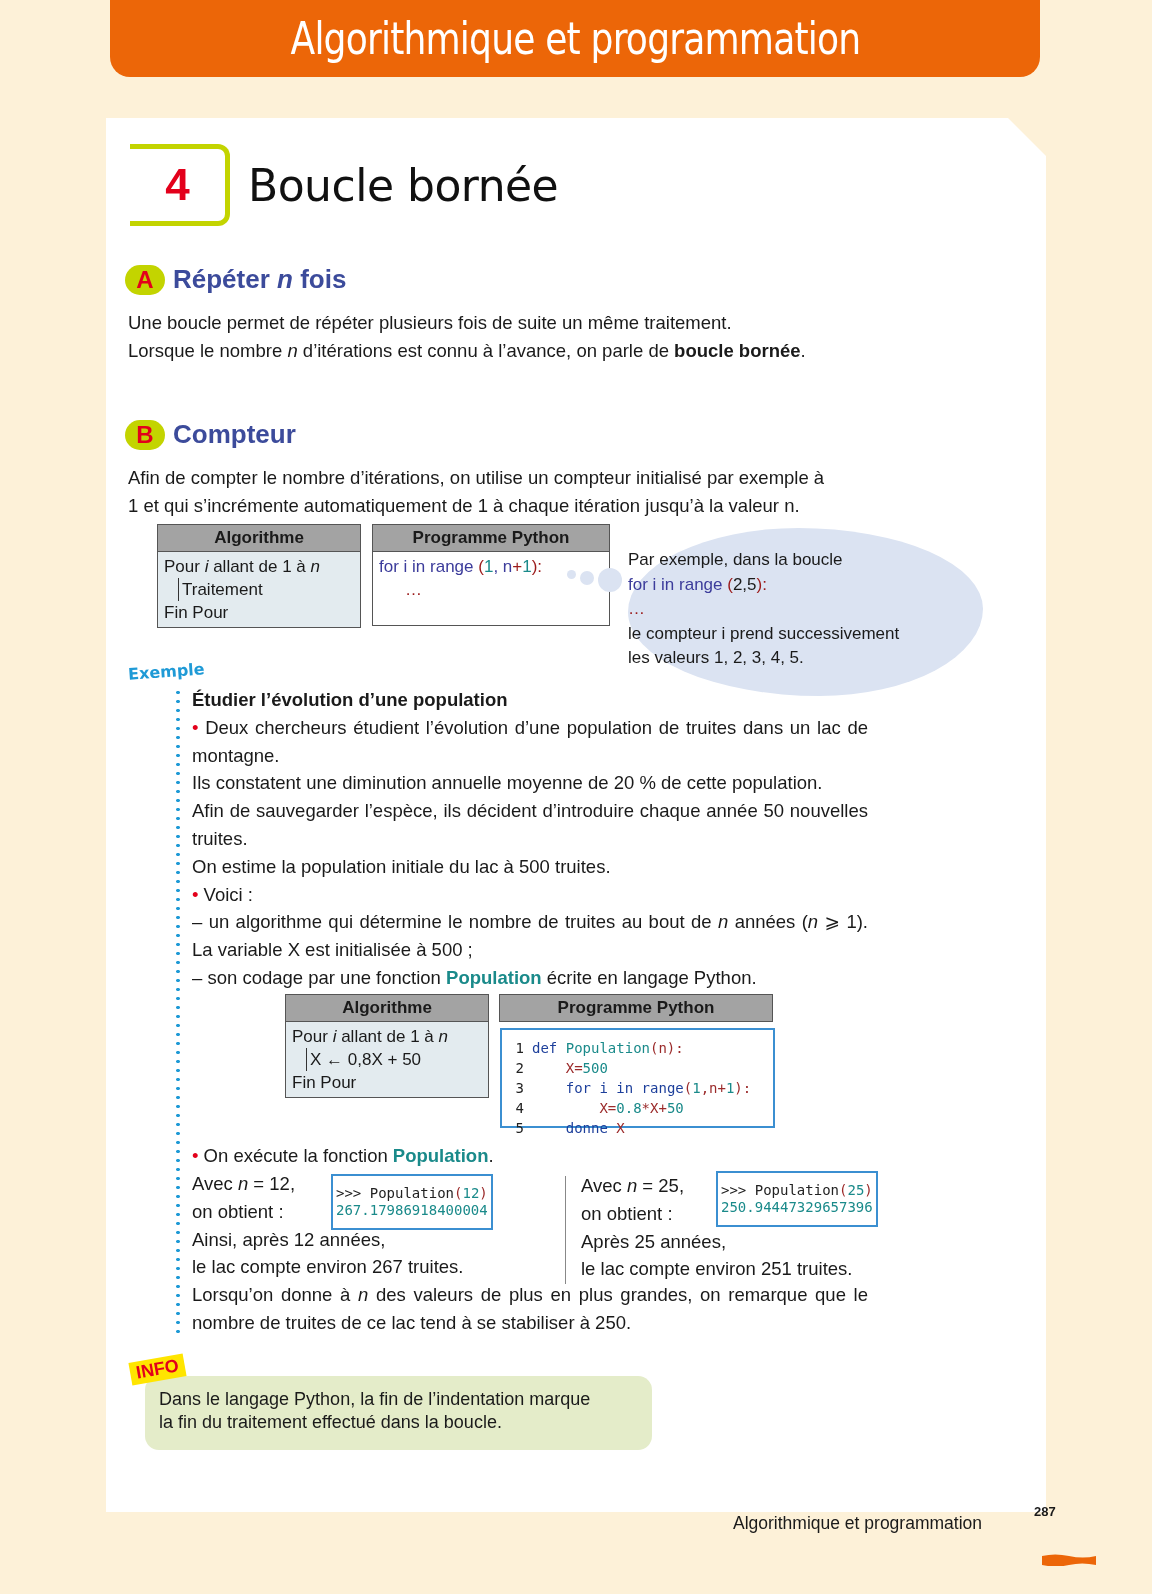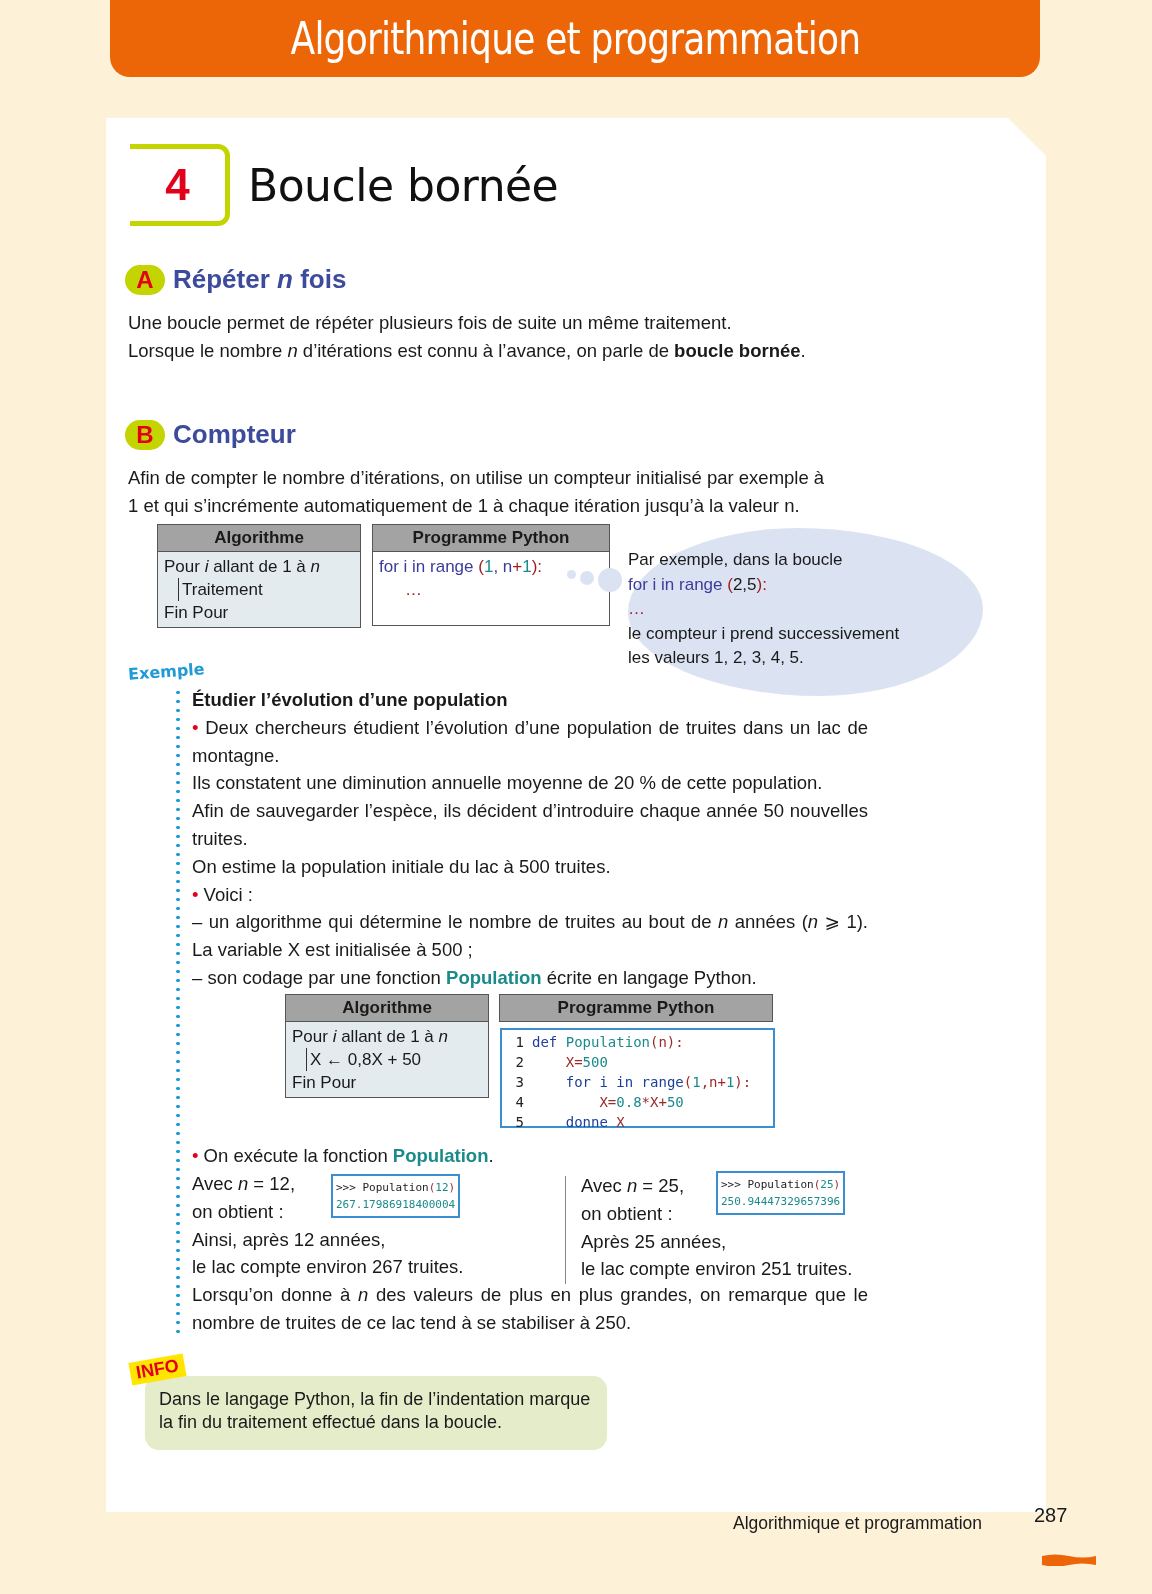--- a/index.html
+++ b/index.html
@@ -72,49 +72,49 @@
     position: absolute; left: 176px; top: 688px; width: 4px; height: 645px;
     background-image: radial-gradient(circle, #1f9ad6 1.6px, transparent 2px);
     background-size: 4px 9px; background-repeat: repeat-y;
   }
   .ex { position: absolute; left: 192px; width: 676px; font-size: 18.5px; line-height: 27.8px; text-align: justify; }
   .ex .red { color: #e3001b; }
   .teal { color: #1a8a8a; font-weight: bold; }
 
   .code-box {
     position: absolute; left: 500px; top: 1028px; width: 275px; height: 100px;
-    border: 2px solid #3b8fd1; background: #fff; padding: 2px 4px;
+    border: 2px solid #3b8fd1; background: #fff; padding: 8px 4px;
     font-family: "DejaVu Sans Mono", "Liberation Mono", monospace; font-size: 14px; line-height: 20px;
   }
   .code-box .ln { color: #222; display: inline-block; width: 18px; text-align: right; margin-right: 8px; }
   .code-box .k { color: #1d3f9b; }
   .code-box .f { color: #1a8a8a; }
   .code-box .v { color: #9b2a2a; }
   .code-box .n { color: #1a8a8a; }
 
   .shell {
     position: absolute; border: 2px solid #3b8fd1; background: #fff;
-    font-family: "DejaVu Sans Mono", "Liberation Mono", monospace; font-size: 11px; line-height: 17px;
-    padding: 3px 3px; color: #222;
+    font-family: "DejaVu Sans Mono", "Liberation Mono", monospace; font-size: 14px; line-height: 17px;
+    padding: 9px 3px; color: #222;
   }
   .shell .n { color: #1a8a8a; }
   .shell .v { color: #9b2a2a; }
   .vsep { position: absolute; left: 565px; top: 1176px; width: 1px; height: 108px; background: #888; }
 
   .info-tag {
     position: absolute; left: 130px; top: 1358px; background: #ffe500; color: #e3001b;
     font-weight: bold; font-size: 18px; padding: 1px 6px; transform: rotate(-10deg); z-index: 2;
   }
   .info-box {
-    position: absolute; left: 145px; top: 1376px; width: 462px; height: 74px;
+    position: absolute; left: 145px; top: 1376px; width: 507px; height: 74px;
     background: #e4ecc9; border-radius: 14px; padding: 12px 14px; font-size: 18px; line-height: 23px;
   }
 
   .footer-text { position: absolute; left: 733px; top: 1513px; font-size: 17.5px; color: #1a1a1a; }
-  .page-num { position: absolute; left: 1034px; top: 1504px; font-size: 20px; font-weight: normal; }
+  .page-num { position: absolute; left: 1034px; top: 1504px; font-size: 13px; font-weight: bold; }
   .page-wave { position: absolute; left: 1042px; top: 1554px; width: 54px; height: 12px; }
 </style>
 </head>
 <body>
 
 <div class="top-banner">
   <span>Algorithmique et programmation</span>
 </div>
 
 <div class="sheet"></div>

